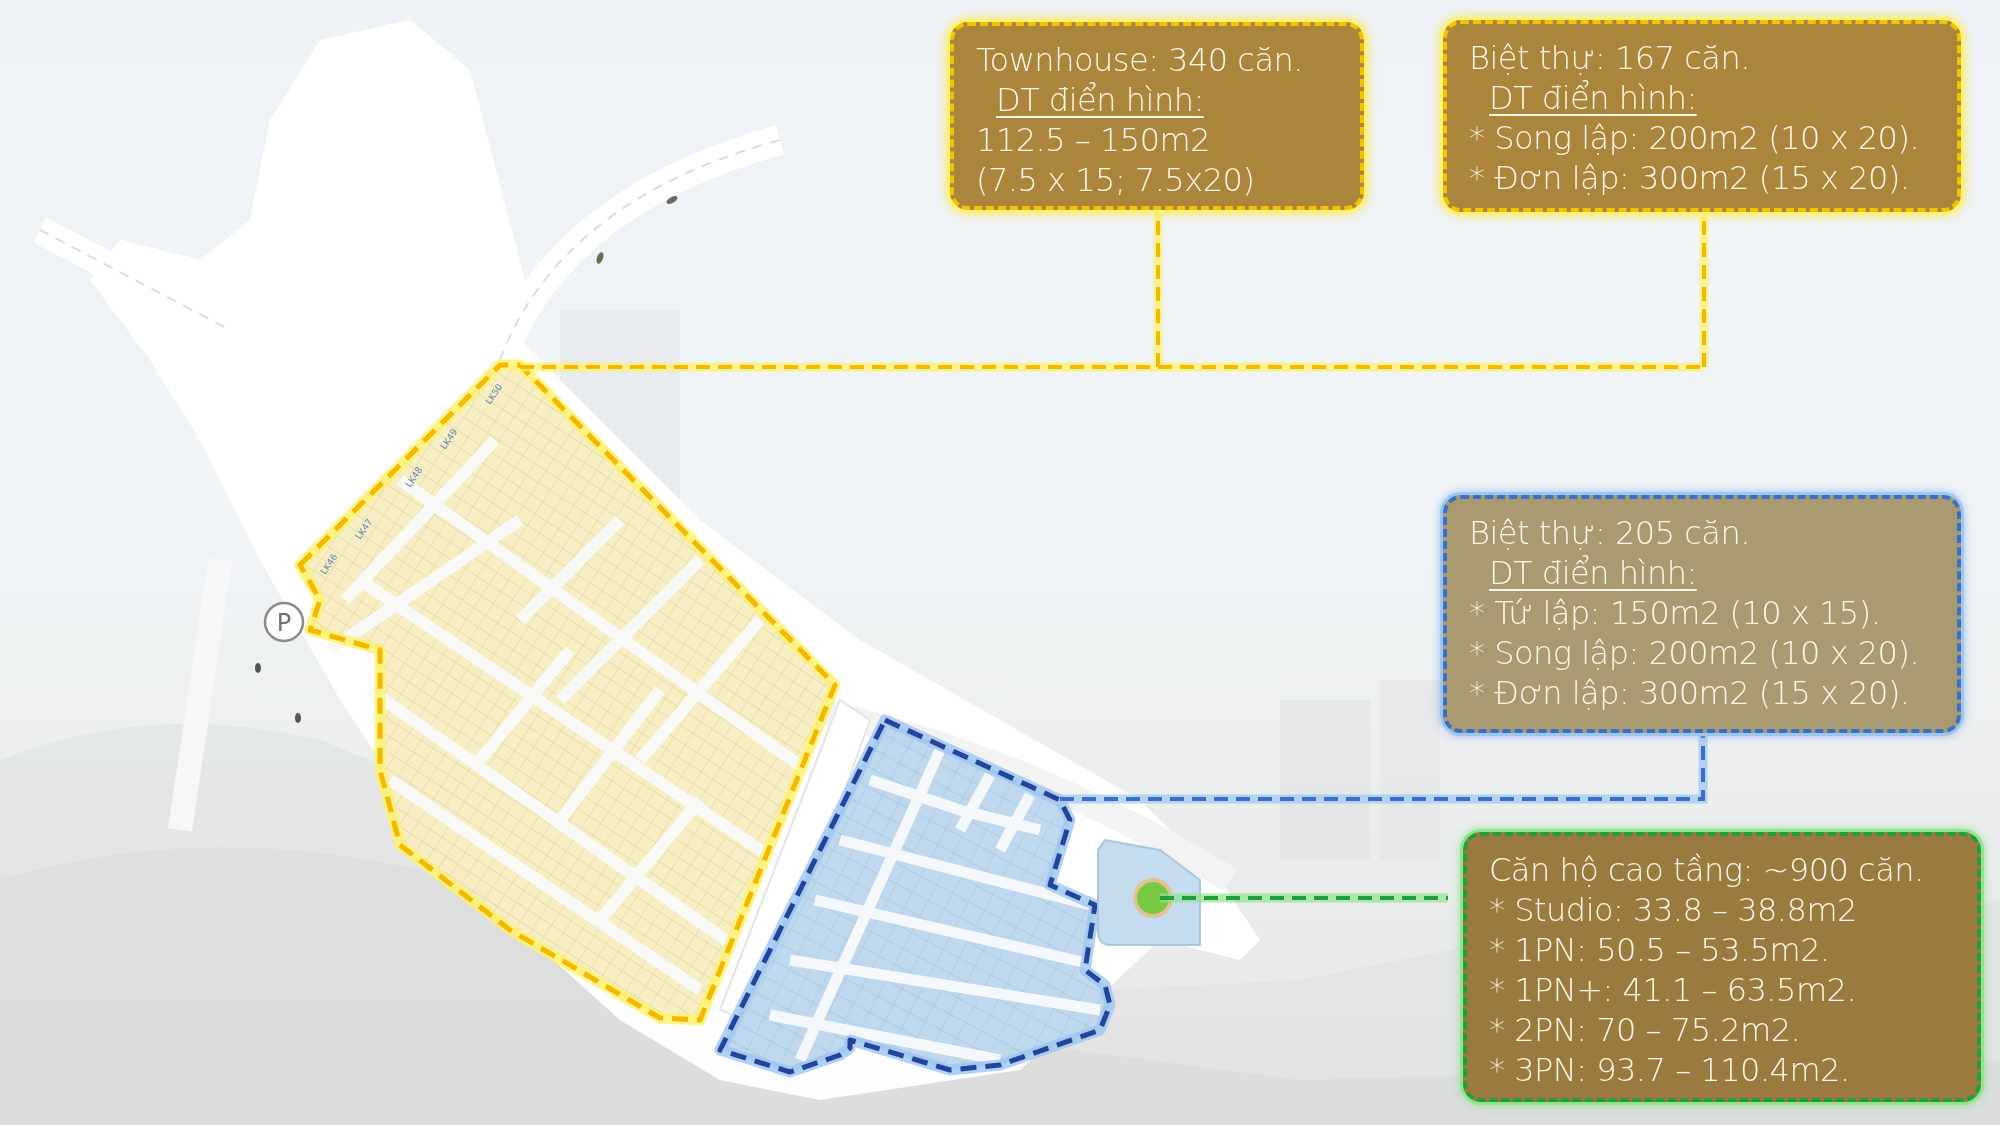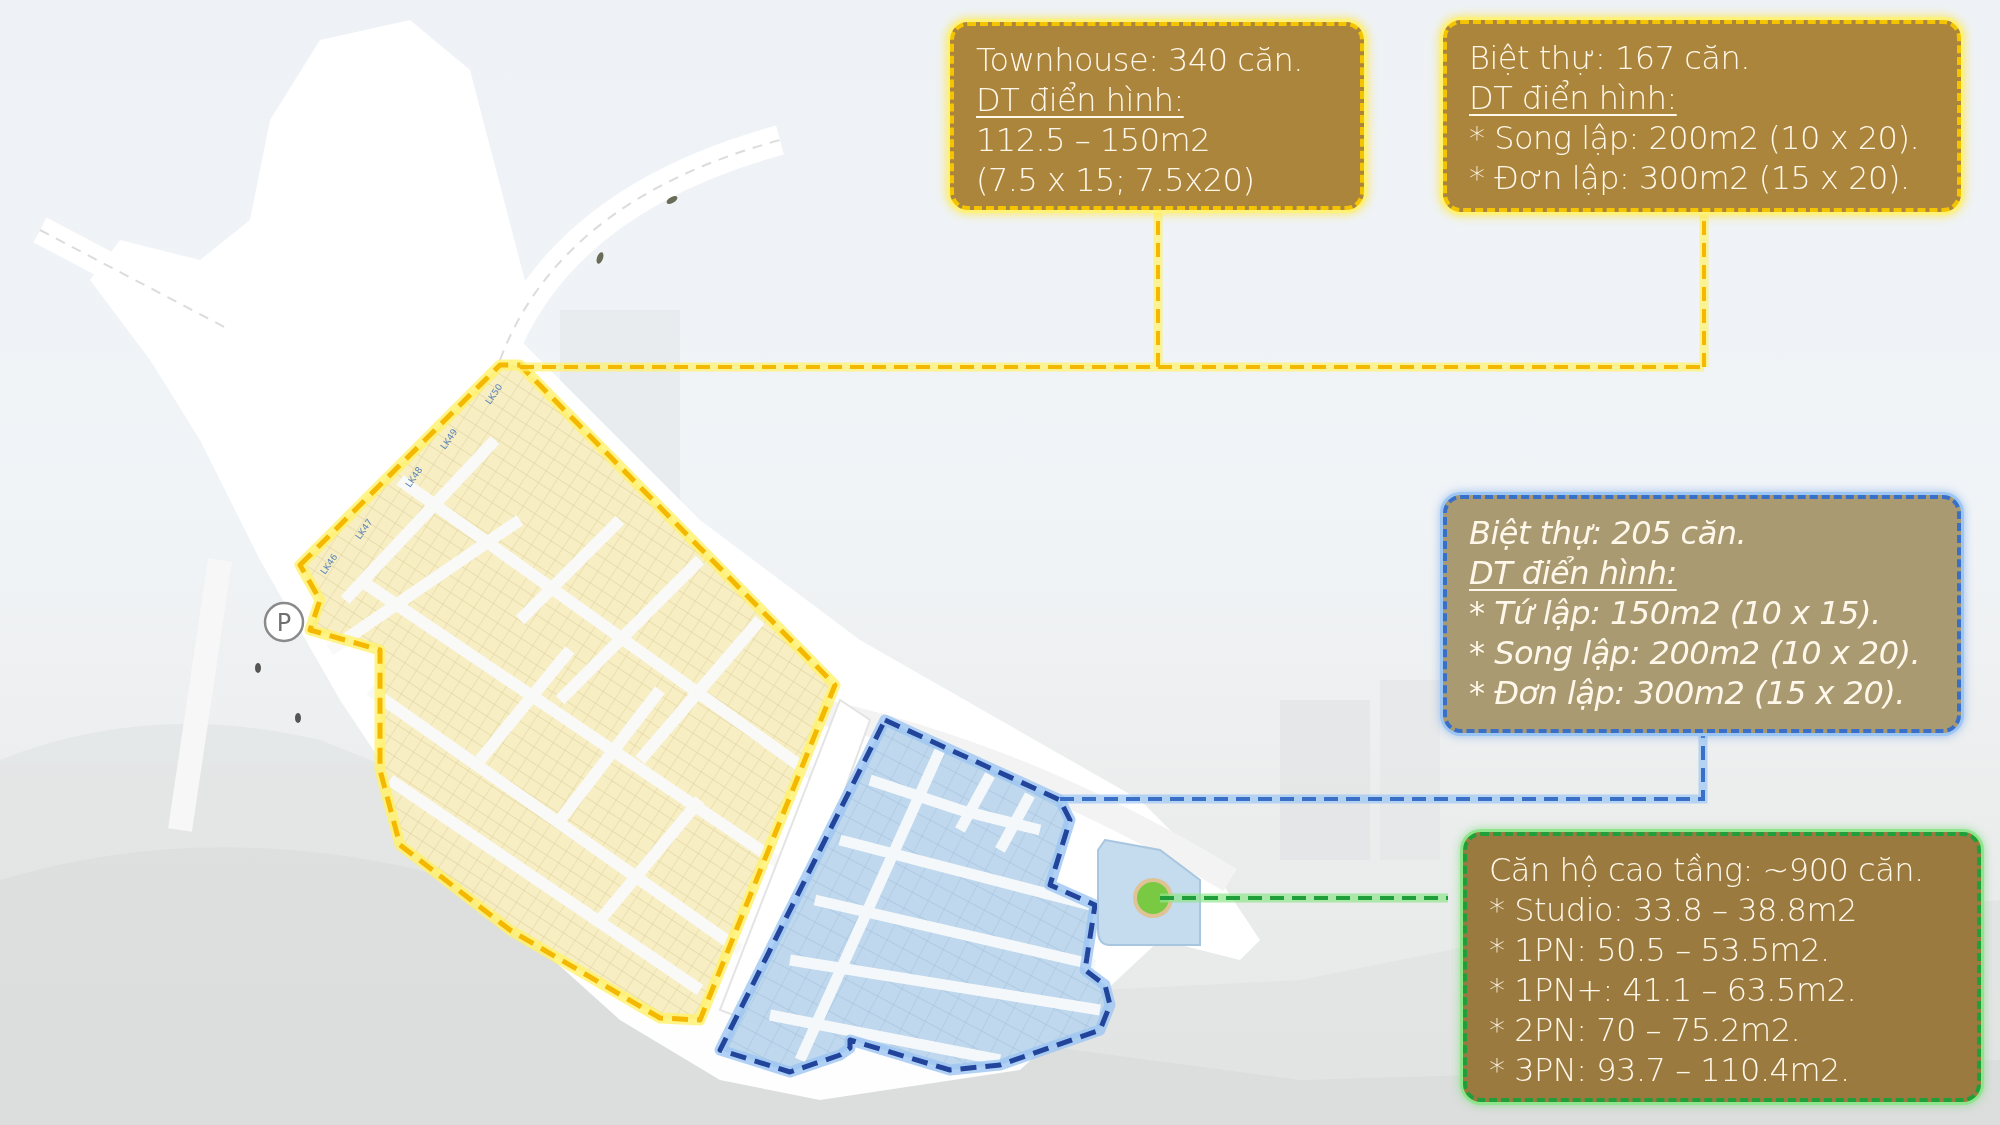--- a/index.html
+++ b/index.html
@@ -11,23 +11,23 @@
   #stage { position: absolute; left: 0; top: 0; width: 2000px; height: 1125px; }
   svg.map { position: absolute; left: 0; top: 0; }
   .callout {
     position: absolute; box-sizing: border-box;
     border-radius: 18px; padding: 14px 30px 10px 22px;
     color: #fff8ea; font-family: "DejaVu Sans", sans-serif;
     font-weight: 300; font-size: 32px; line-height: 40px; letter-spacing: -0.5px;
     border: 4px dashed;
   }
   .callout .line { white-space: nowrap; display: block; }
-  .callout .underline { text-decoration: underline; text-decoration-thickness: 2px; text-underline-offset: 5px; }
+  .callout .underline { text-decoration: underline; text-decoration-thickness: 2px; text-underline-offset: 5px; margin-left: 20px; }
   .c-yellow { border-color: #f5c400; background: #ab853c; box-shadow: 0 0 0 3px #fff27a, 0 0 10px 4px rgba(255,230,60,0.8); }
-  .c-blue   { border-color: #3a6fc7; background: #a99a72; box-shadow: 0 0 0 3px #9cc6f3, 0 0 10px 3px rgba(120,170,235,0.7); font-style: italic; }
+  .c-blue   { border-color: #3a6fc7; background: #a99a72; box-shadow: 0 0 0 3px #9cc6f3, 0 0 10px 3px rgba(120,170,235,0.7); }
   .c-green  { border-color: #1f9e3a; background: #9a7a3e; box-shadow: 0 0 0 3px #8fe58c, 0 0 10px 3px rgba(120,220,120,0.7); margin-left: 20px; }
 </style>
 </head>
 <body>
 
 <div id="stage">
 
   <svg class="map" width="2000" height="1125" viewBox="0 0 2000 1125">
     <defs>
       <pattern id="tgrid" width="14" height="14" patternUnits="userSpaceOnUse" patternTransform="rotate(-57)">

